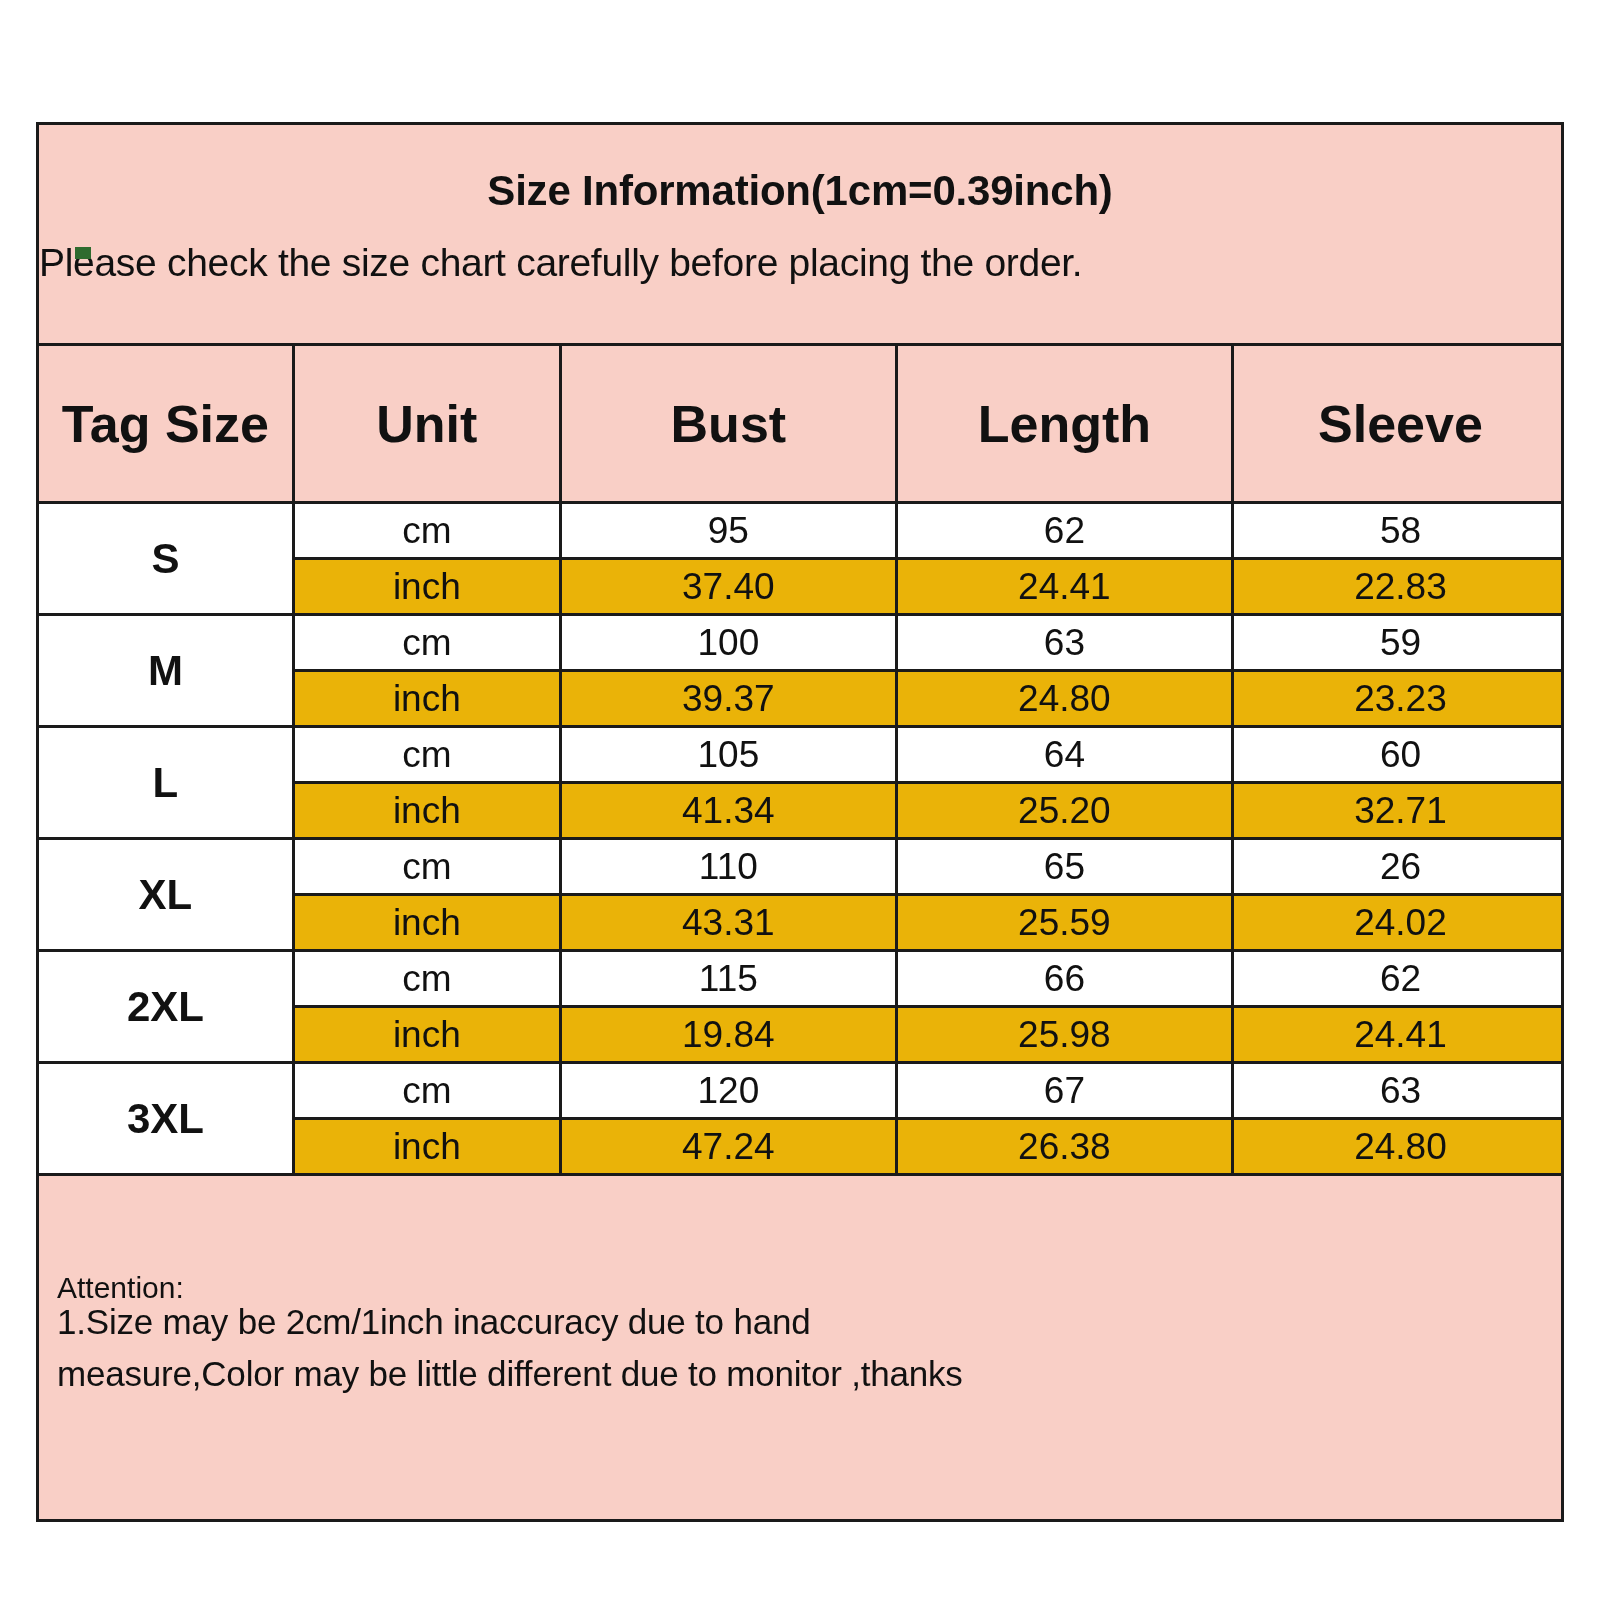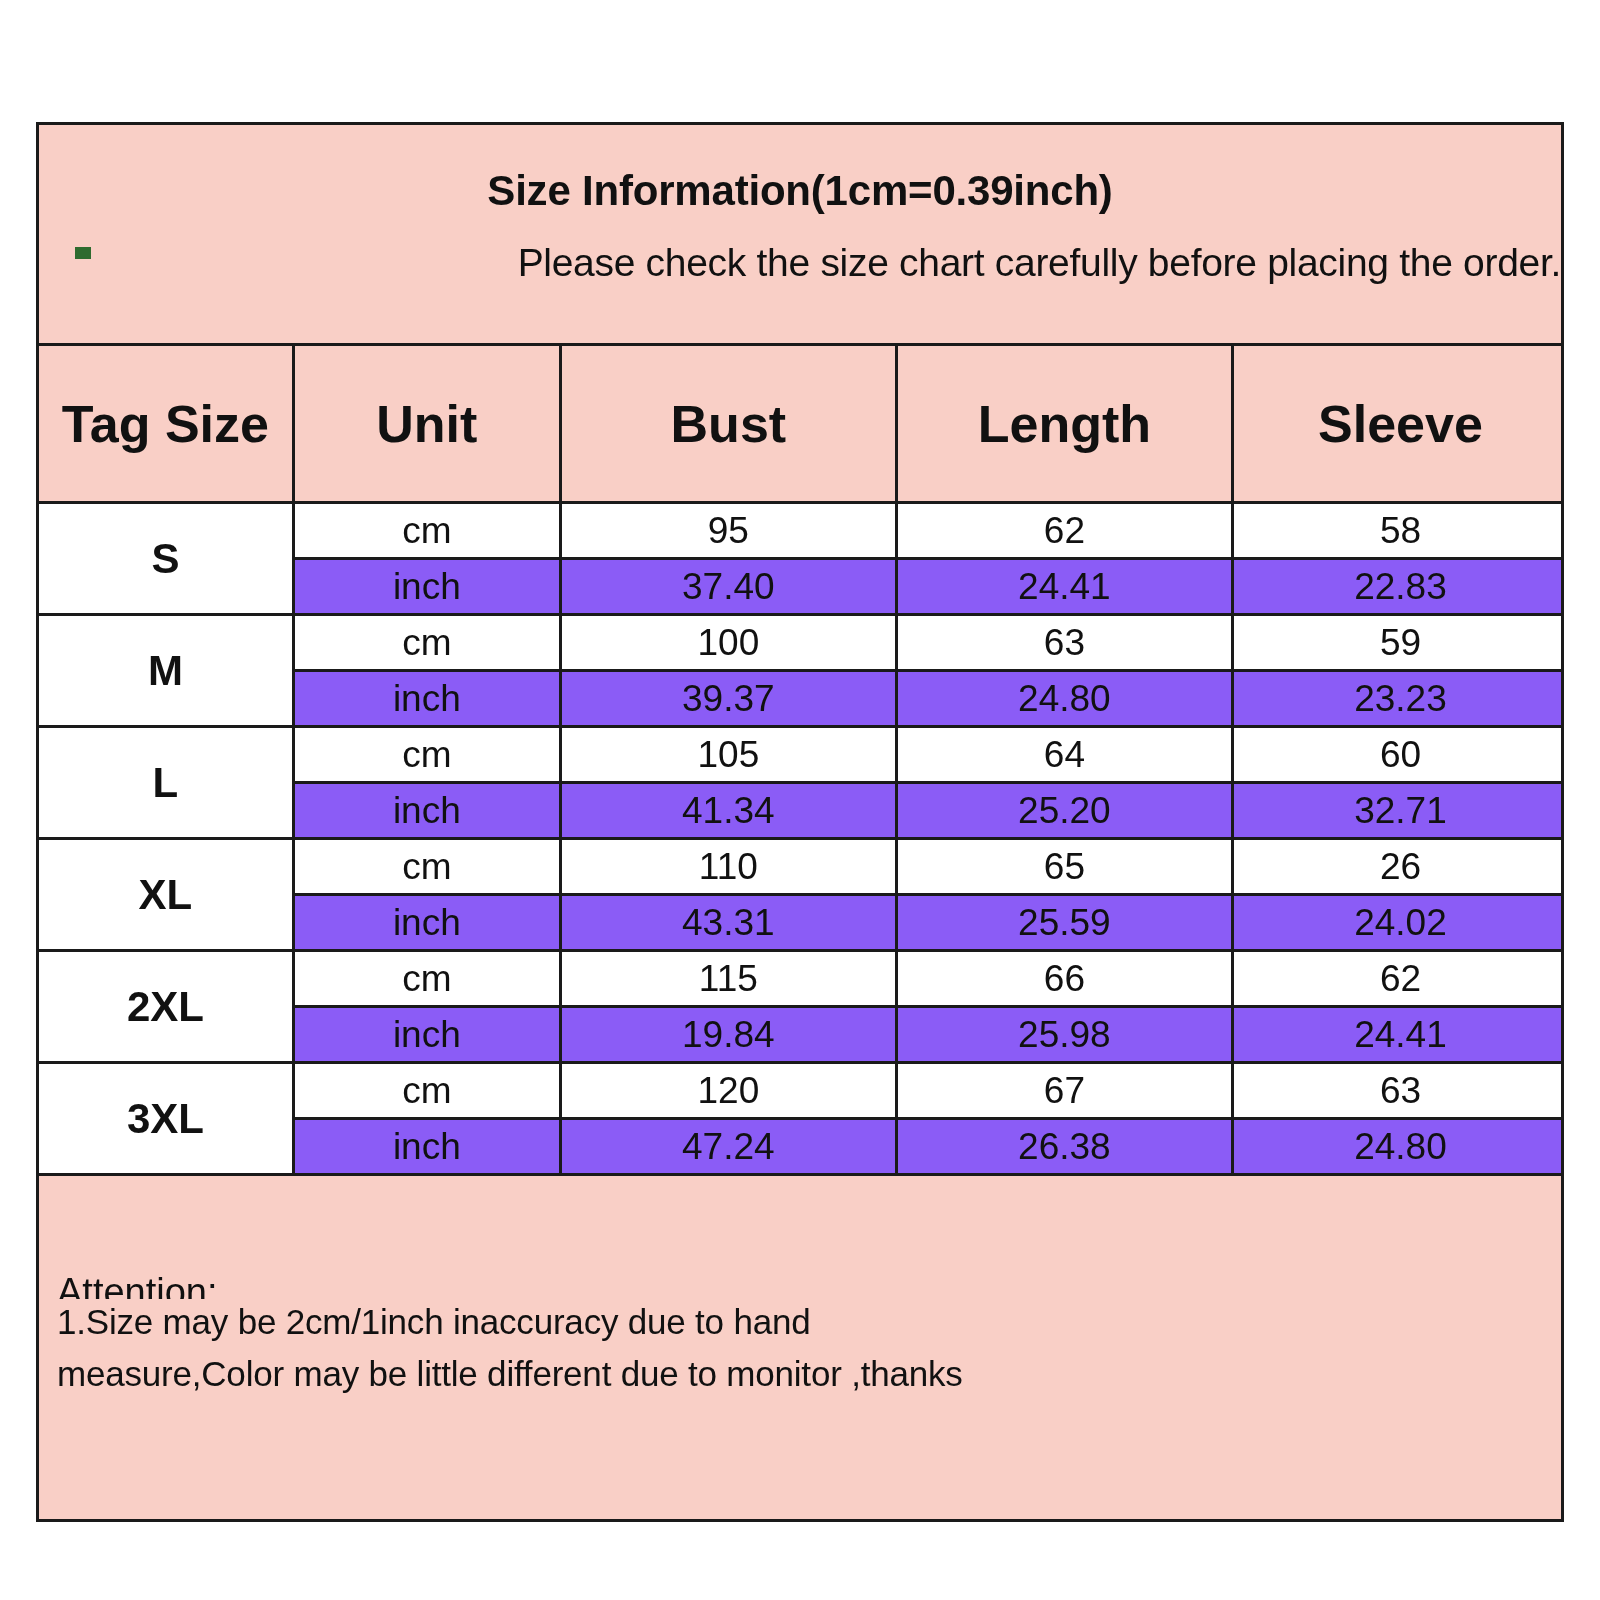--- a/index.html
+++ b/index.html
@@ -33,21 +33,21 @@
   }
   .title {
     text-align: center;
     font-size: 42px;
     font-weight: bold;
     color: #111111;
     padding-top: 42px;
     letter-spacing: -0.2px;
   }
   .subtitle {
-    text-align: right;
+    text-align: left;
     font-size: 39px;
     color: #111111;
     padding-top: 26px;
     letter-spacing: -0.3px;
   }
   table.size-table {
     position: absolute;
     left: -3px;
     top: 218px;
     width: 1534px;
@@ -72,41 +72,41 @@
     font-weight: bold;
     background: #ffffff;
     width: 252px;
   }
   td.cell {
     height: 53px;
     font-size: 37px;
     line-height: 53px;
   }
   tr.cm td.cell { background: #ffffff; }
-  tr.inch td.cell { background: #8b5cf6; }
+  tr.inch td.cell { background: #eab308; }
 
   .col-unit { width: 263px; }
   .col-bust { width: 331px; }
   .col-length { width: 331px; }
   .col-sleeve { width: 331px; }
 
   .attention {
     position: absolute;
     left: 0;
     top: 1148px;
     width: 1528px;
     font-size: 38px;
     color: #111111;
     line-height: 1.0;
   }
   .attention .att-head {
     position: absolute;
     left: 18px;
     top: 0px;
-    font-size: 38px;
+    font-size: 30px;
   }
   .notes {
     position: absolute;
     left: 0;
     top: 26px;
     width: 1528px;
     padding: 0 18px 0 18px;
     box-sizing: border-box;
     background: #f9cfc6;
   }

